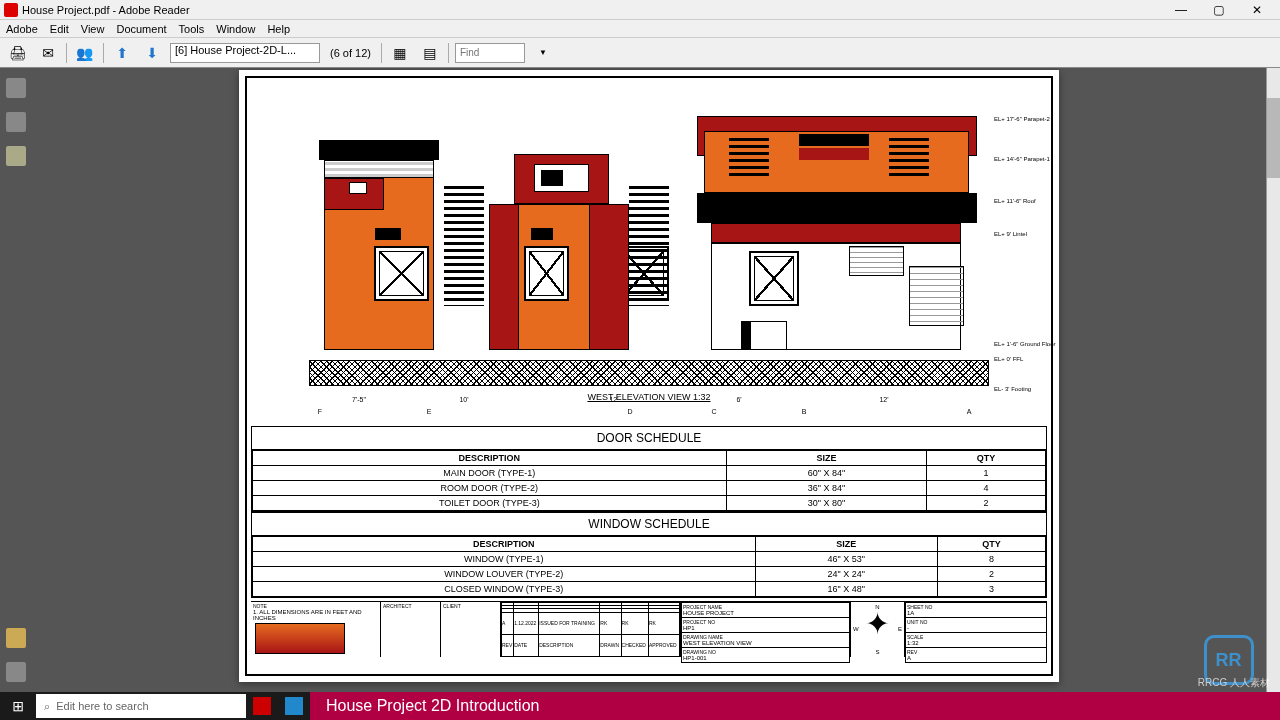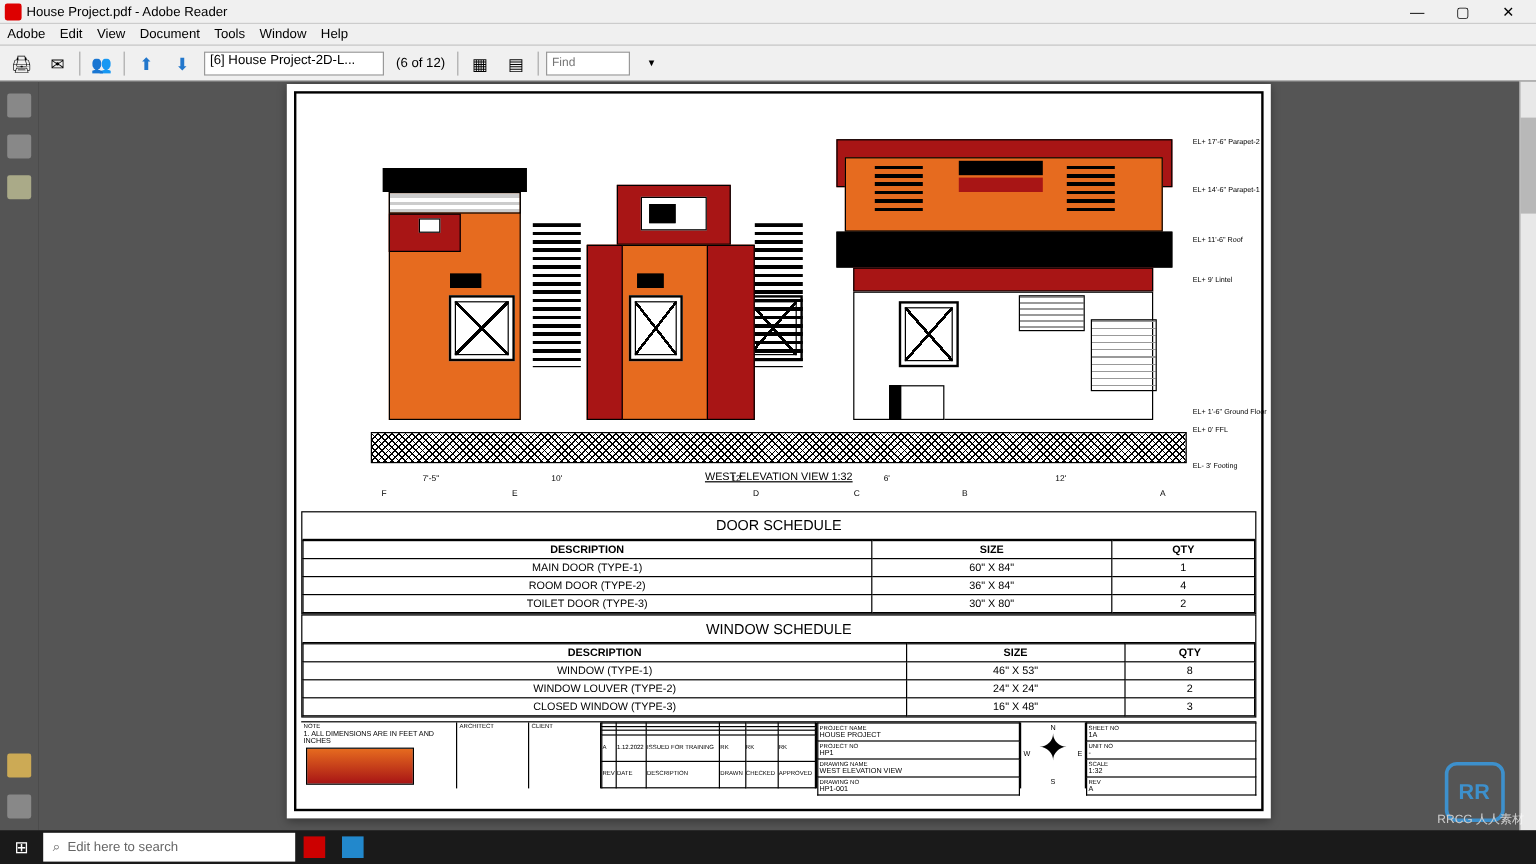--- a/index.html
+++ b/index.html
@@ -384,19 +384,20 @@
   <div class="search-box">
     <span>⌕</span>
     <span>Edit here to search</span>
   </div>
   <div class="task-item">
       <div style="width:18px;height:18px;background:#c00"></div>
     </div>
   <div class="task-item">
       <div style="width:18px;height:18px;background:#28c"></div>
     </div>
+  <div class="video-title-bar">House Project 2D Introduction</div>
 </div>
 
 <div class="watermark">
   <div class="watermark-logo">RR</div>
   <div class="watermark-text">RRCG
 人人素材</div>
 </div>
 
 </body></html>

